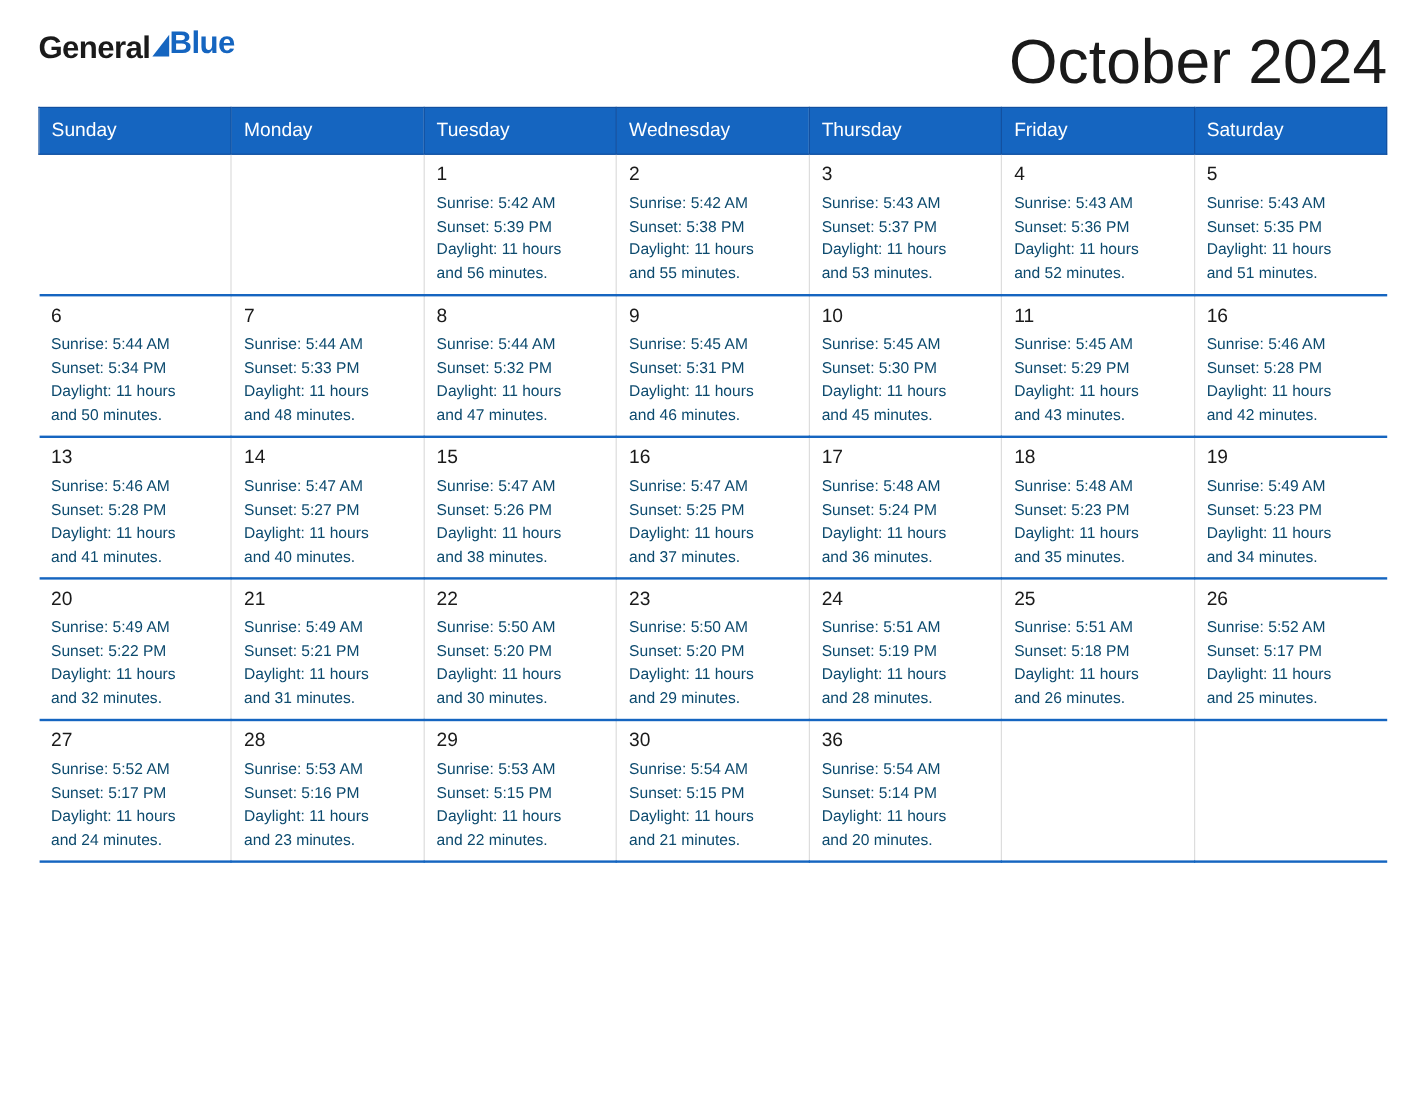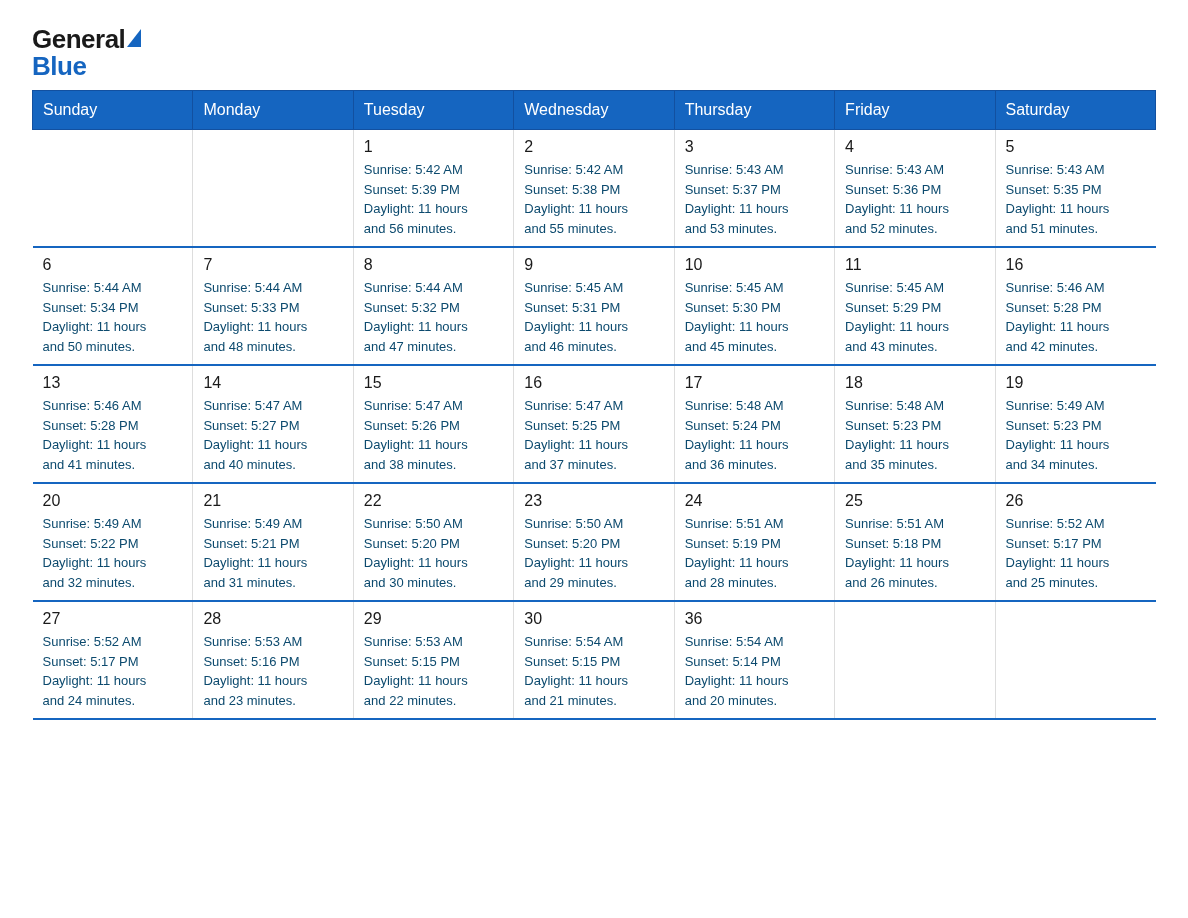--- a/index.html
+++ b/index.html
@@ -89,21 +89,21 @@
       display: block;
       margin-bottom: 4px;
     }
     .day-info {
       font-size: 13px;
       color: #0c4a6e;
       line-height: 1.5;
     }
     .logo-wrapper {
       display: flex;
-      flex-direction: column;
+      flex-direction: row;
       align-items: flex-start;
     }
     .logo-line1 {
       display: flex;
       align-items: center;
     }
     .logo-line2 {
       display: flex;
       align-items: center;
       margin-top: -4px;
@@ -117,20 +117,21 @@
   <div class="logo-wrapper">
     <div class="logo-line1">
       <span class="logo-general">General</span>
       <span class="logo-triangle"></span>
     </div>
     <div class="logo-line2">
       <span class="logo-blue">Blue</span>
     </div>
   </div>
   <div class="title-block">
+    <div class="main-title">October 2024</div>
   </div>
 </div>
 
 <table>
   <thead>
     <tr>
     <th>Sunday</th>
         <th>Monday</th>
         <th>Tuesday</th>
         <th>Wednesday</th>

